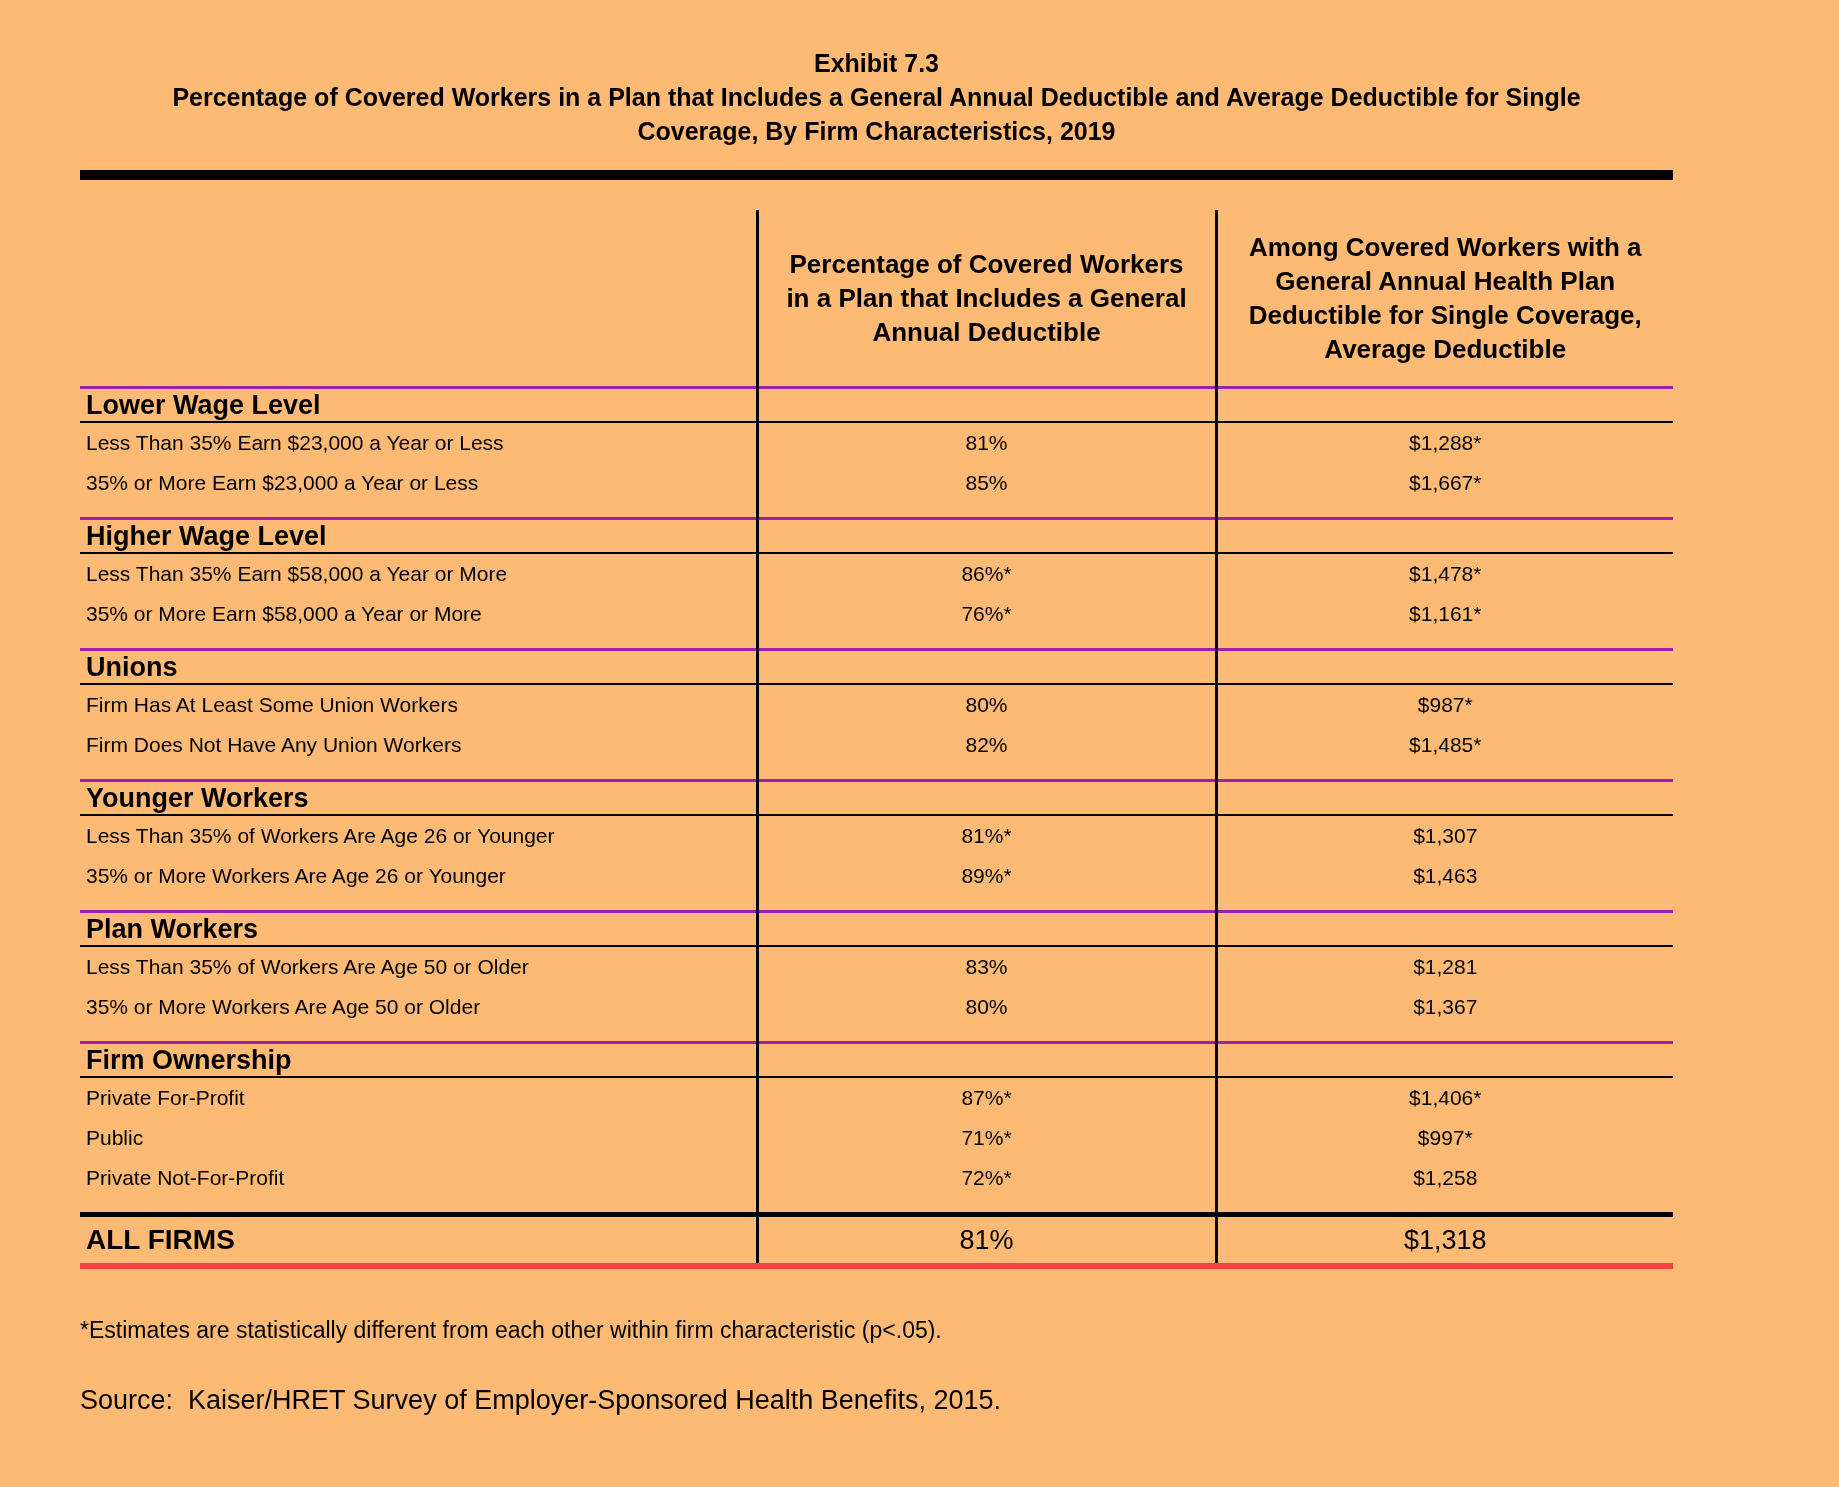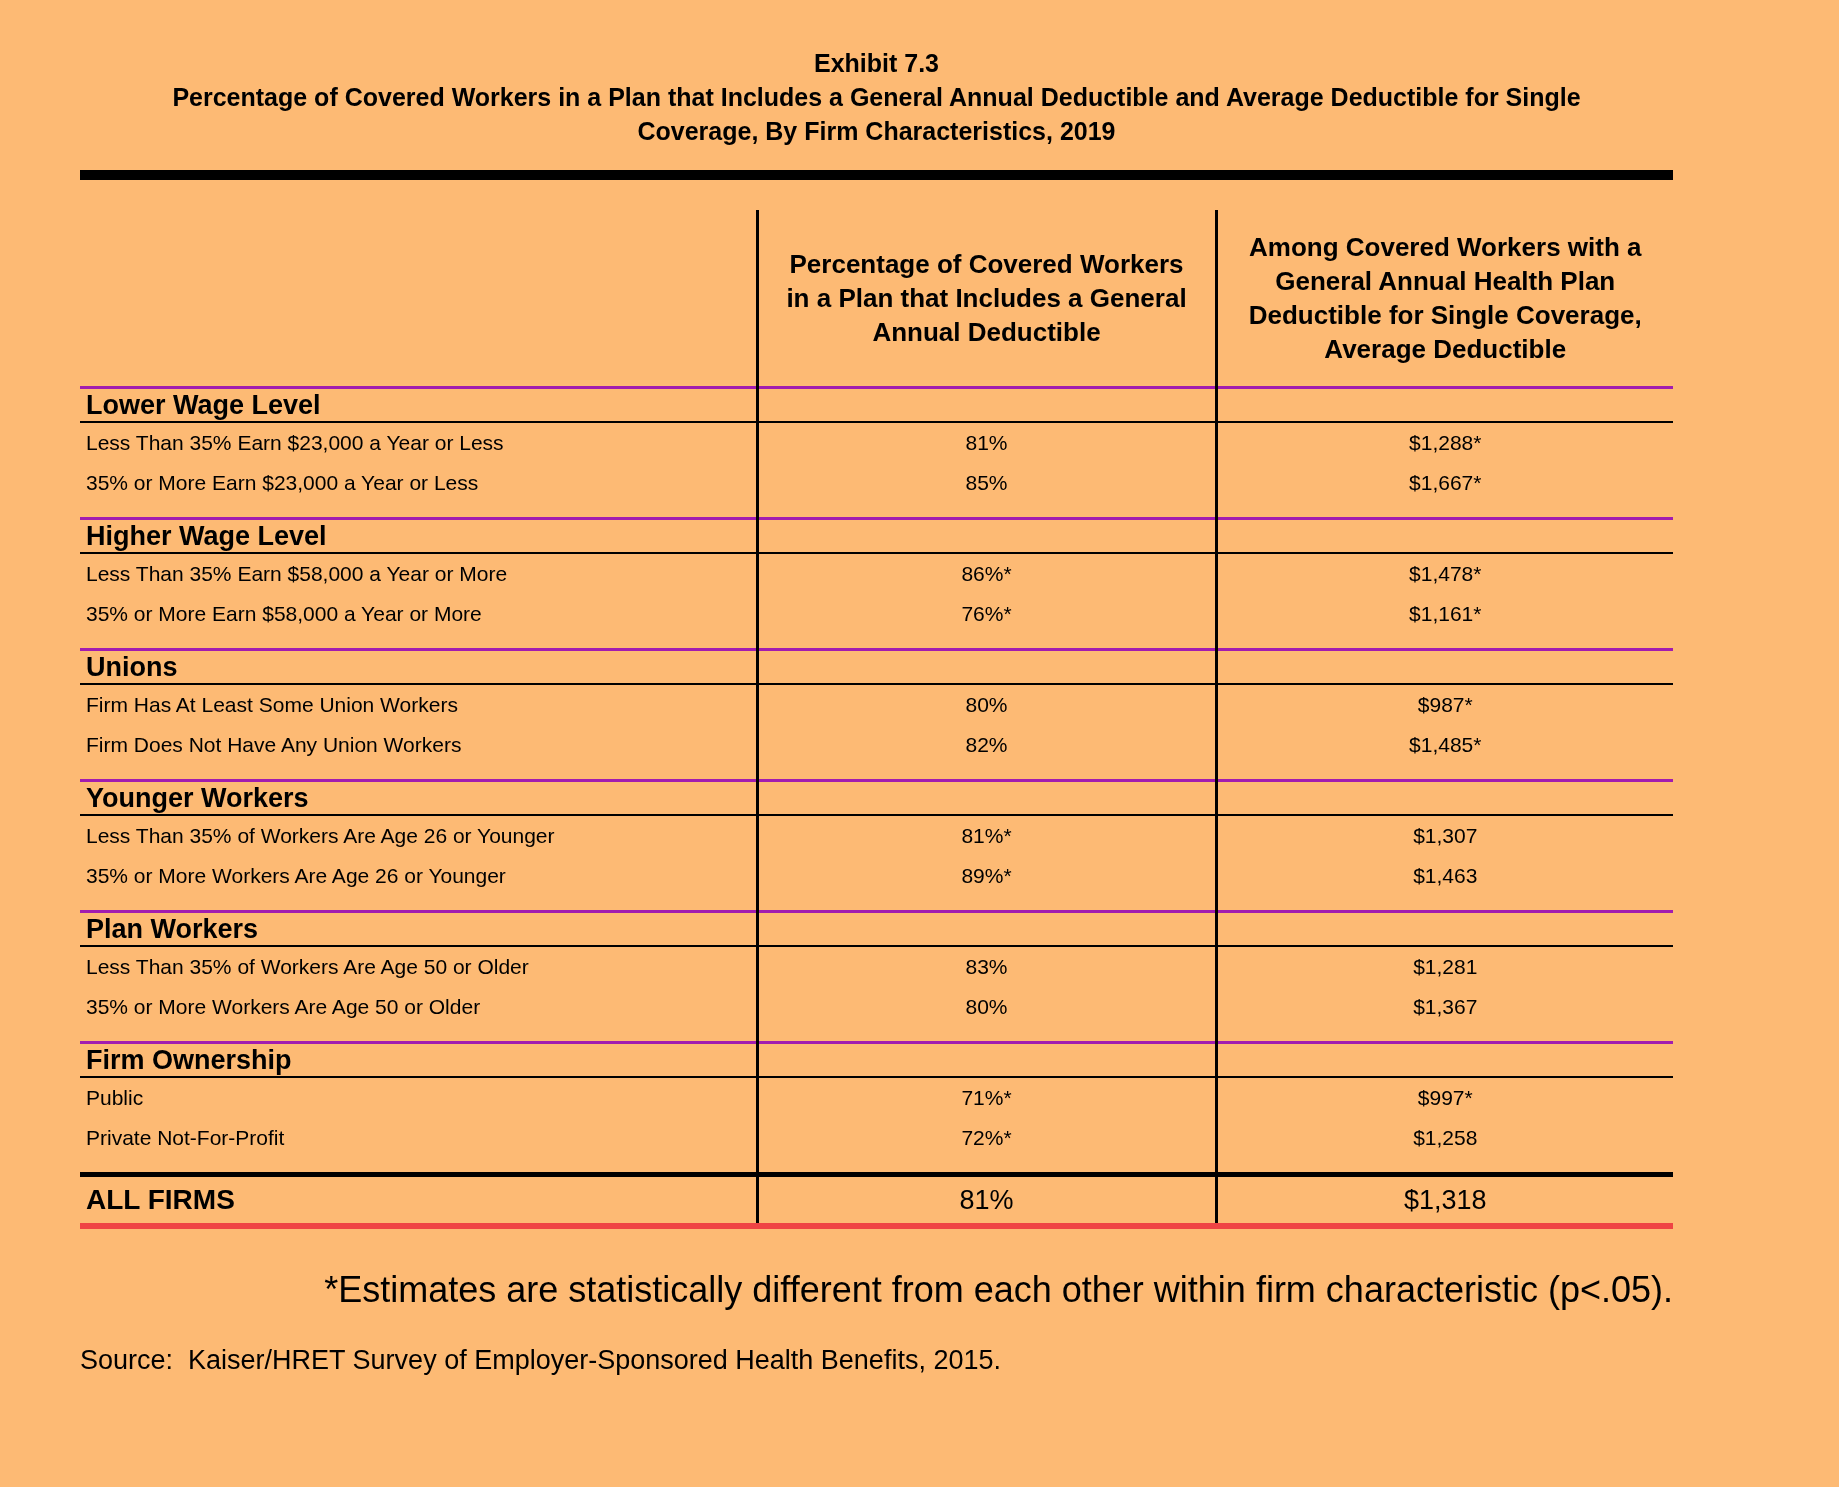--- a/index.html
+++ b/index.html
@@ -68,23 +68,22 @@
     height: 46px;
     font-size: 27px;
   }
   tr.allfirms .sec-label {
     font-weight: 700;
     font-size: 28px;
     padding-left: 6px;
   }
   .footnote {
     margin-top: 44px;
-    font-size: 36px;
-    line-height: 34px;
-    text-align: right;
+    font-size: 23px;
+    line-height: 34px;
   }
   .source {
     margin-top: 36px;
     font-size: 27px;
     line-height: 34px;
     white-space: pre;
   }
 </style>
 </head>
 <body>
@@ -231,20 +230,25 @@
             <td class="vline2"></td>
             <td></td>
       </tr>
 
       <tr class="section-head">
         <td class="vline1 sec-label">Firm Ownership</td>
         <td class="vline2"></td>
             <td></td>
       </tr>
       <tr class="data">
+        <td class="vline1 row-label">Private For-Profit</td>
+        <td class="vline2 num">87%*</td>
+        <td class="num">$1,406*</td>
+      </tr>
+      <tr class="data">
         <td class="vline1 row-label">Public</td>
         <td class="vline2 num">71%*</td>
         <td class="num">$997*</td>
       </tr>
       <tr class="data">
         <td class="vline1 row-label">Private Not-For-Profit</td>
         <td class="vline2 num">72%*</td>
         <td class="num">$1,258</td>
       </tr>
       <tr class="gap">

